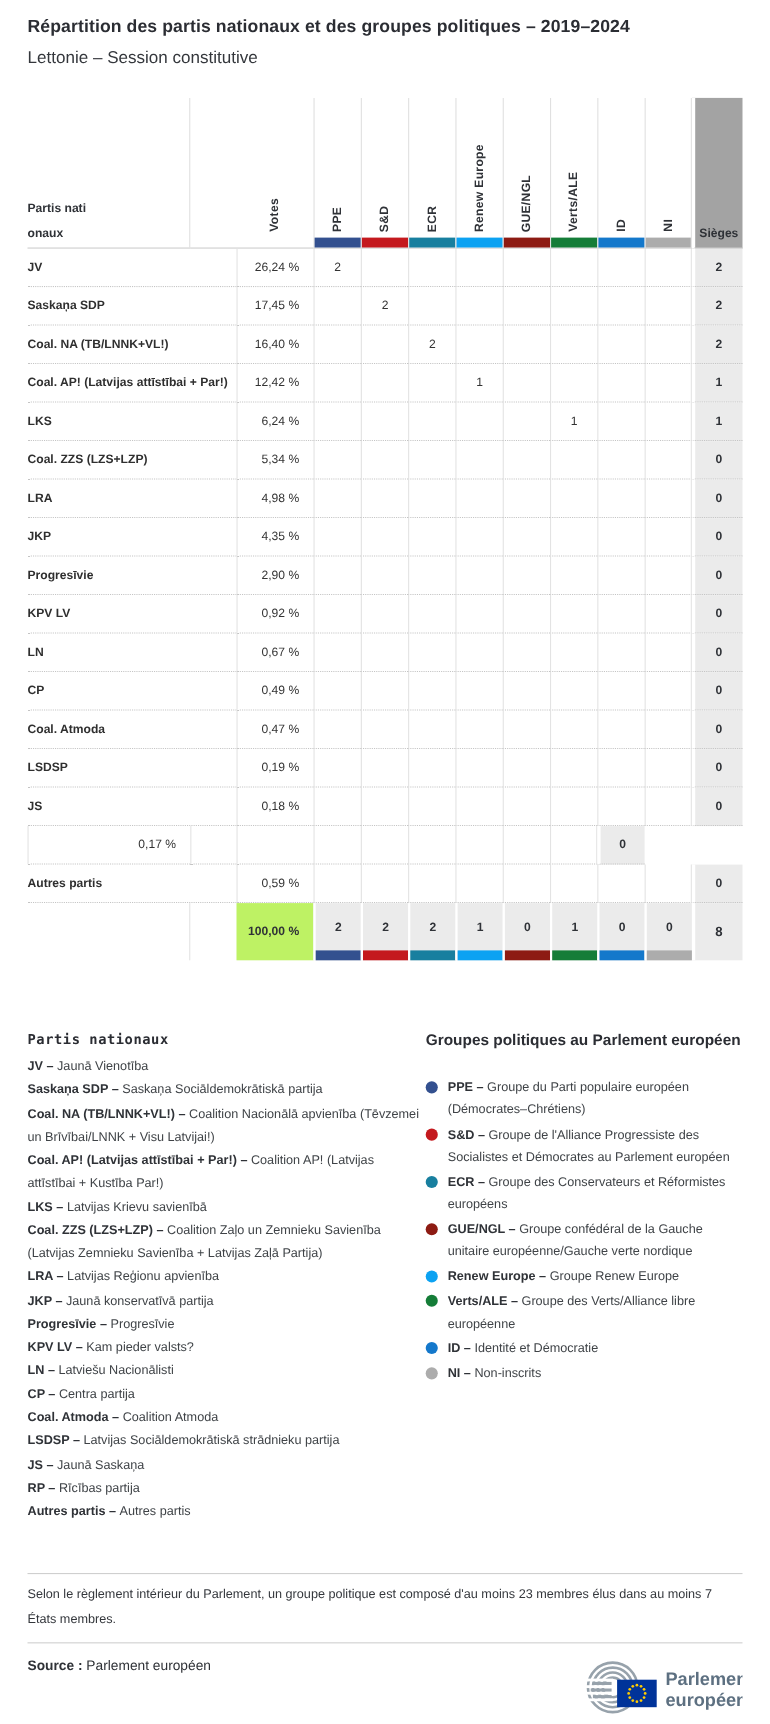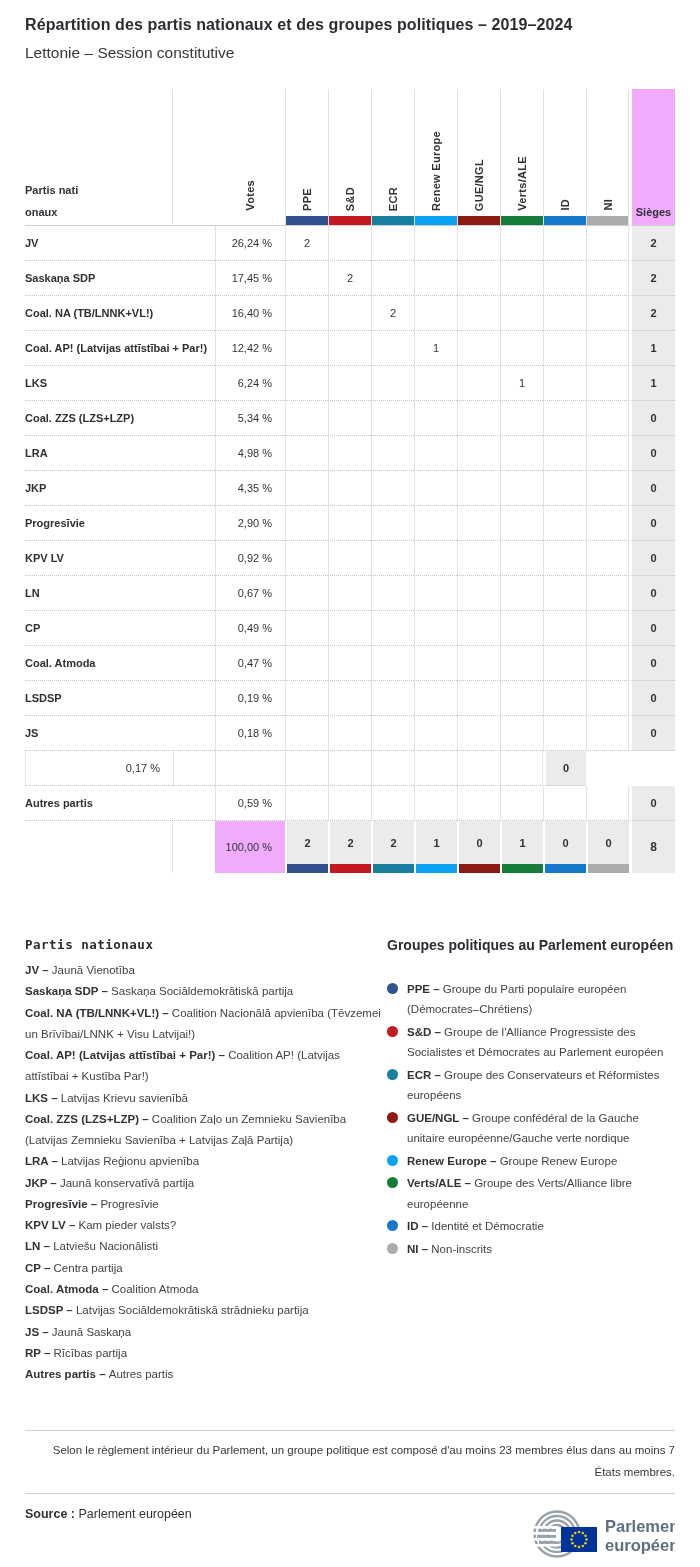--- a/index.html
+++ b/index.html
@@ -23,39 +23,39 @@
   .party-head-text { width:55px; overflow-wrap:anywhere; word-break:break-all;
                      font-weight:700; font-size:11px; line-height:2.0; color:#2F3237; padding-bottom:2px; }
   .h-votes { grid-column:2 / span 2; display:flex; align-items:flex-end; justify-content:center;
              padding-left:42px; padding-bottom:14px; border-bottom:1px solid #CDCDCD; }
   .h-group { position:relative; display:flex; align-items:flex-end; justify-content:center;
              padding-bottom:14px; border-left:1px solid #E0E0E0; border-bottom:1px solid #CDCDCD; }
   .h-group.lastg { border-right:1px solid #E0E0E0; }
   .vlabel { writing-mode:vertical-rl; transform:rotate(180deg); white-space:nowrap;
             font-weight:700; font-size:11px; letter-spacing:.3px; color:#2F3237; }
   .band { position:absolute; left:0; right:0; bottom:0; height:9px; }
-  .h-seats { background:#f0abfc; border-left:3px solid #fff; border-bottom:1px solid #CDCDCD;
+  .h-seats { background:#a3a3a3; border-left:3px solid #fff; border-bottom:1px solid #CDCDCD;
              display:flex; align-items:flex-end; justify-content:center; padding-bottom:7px;
              font-weight:700; font-size:11px; color:#2F3237; }
 
   
   .c-party { grid-column:1 / span 2; display:flex; align-items:center;
              font-weight:700; color:#2F2F2F; border-bottom:1px dotted #C4C4C4; }
   .c-votes { display:flex; align-items:center; justify-content:flex-end; padding-right:13px;
              border-left:1px solid #E3E3E3; border-bottom:1px dotted #C4C4C4; }
   .c-group { display:flex; align-items:center; justify-content:center;
              border-left:1px solid #E3E3E3; border-bottom:1px dotted #C4C4C4; }
   .c-group.lastg { border-right:1px solid #E3E3E3; }
   .c-seats { background:#EBEBEB; border-left:3px solid #fff; border-bottom:1px dotted #C4C4C4;
              display:flex; align-items:center; justify-content:center; font-weight:700; color:#2F3237; }
 
   
   .t-sp1 { border-right:1px solid #E3E3E3; }
-  .t-votes { background:#f0abfc; display:flex; align-items:center; justify-content:flex-end;
-             padding-right:13px; font-weight:400; color:#2F3237;text-align:right; }
+  .t-votes { background:#bef264; display:flex; align-items:center; justify-content:flex-end;
+             padding-right:13px; font-weight:700; color:#2F3237;text-align:right; }
   .t-group { background:#EBEBEB; position:relative; display:flex; align-items:center;
              justify-content:center; padding-bottom:9px; font-weight:700; color:#2F3237;
              border-left:2px solid #fff; }
   .t-seats { background:#EBEBEB; border-left:3px solid #fff; display:flex; align-items:center;
              justify-content:center; font-weight:700; font-size:12px; color:#2F3237; }
 
   
   .legends { margin-top:64px; display:flex; justify-content:space-between; align-items:flex-start; }
   .leg-left { width:356px; }
   .leg-right { width:288px; }
@@ -67,21 +67,21 @@
   .pitem b { color:#2F3237; }
   .gitems { margin-top:26px; }
   .gitem { display:flex; align-items:flex-start; margin-bottom:2px; }
   .dot { width:11px; height:11px; border-radius:50%; flex:0 0 auto; margin-top:4px; }
   .gtext { margin-left:9px; font-size:11.5px; line-height:1.78; color:#3F4347; }
   .gtext b { color:#2F3237; }
 
   
   .rule { border:none; border-top:1px solid #CFCFCF; margin:0; }
   .rule-1 { margin-top:45px; }
-  .footnote { font-size:11.5px; line-height:1.85; color:#34373C; margin:9px 0 10px 0;text-align:right; }
+  .footnote { font-size:11.5px; line-height:1.85; color:#34373C; margin:9px 0 10px 0; }
   .source-row { margin-top:13px; display:flex; justify-content:space-between; align-items:flex-start; }
   .source-text { font-size:12.5px; color:#2F3237; }
   .source-text b { font-weight:700; }
   .ep-logo { display:block; }
 </style>
 </head>
 <body>
 
 <div class="page">
 

